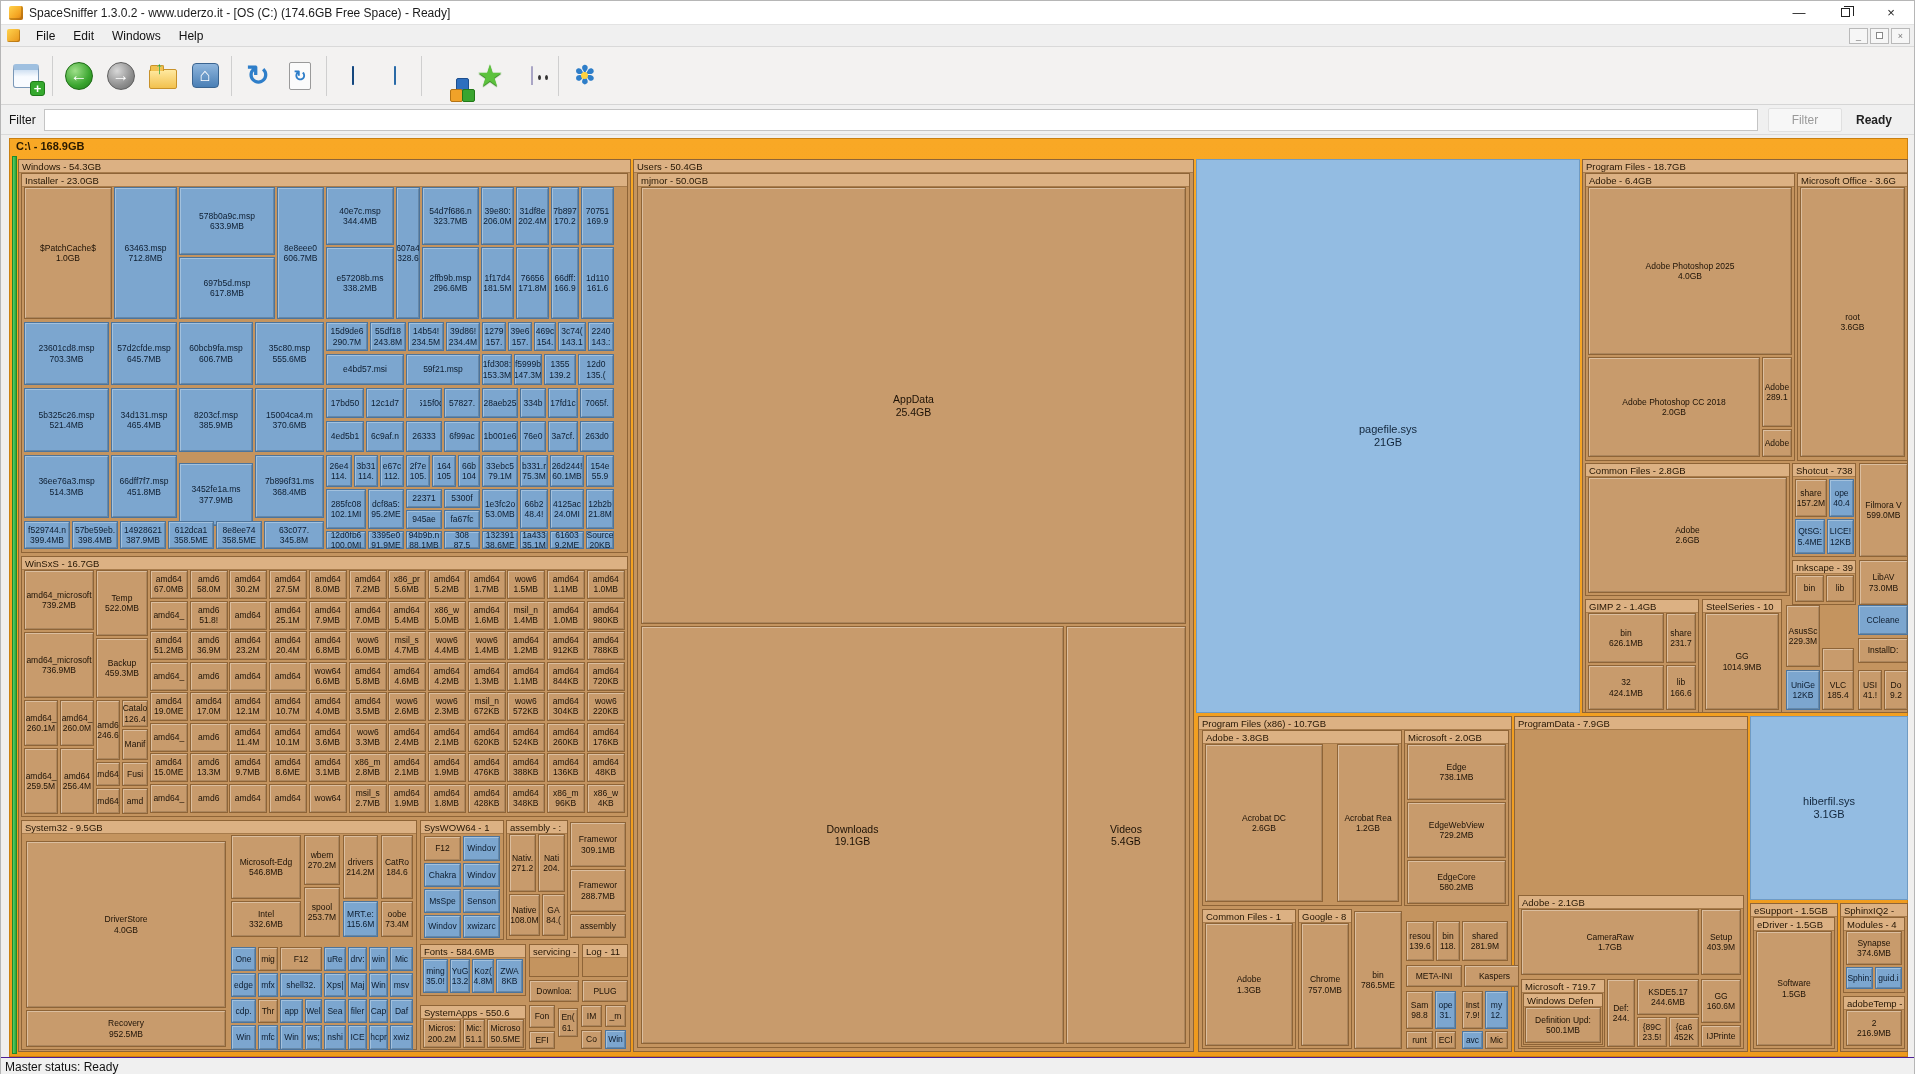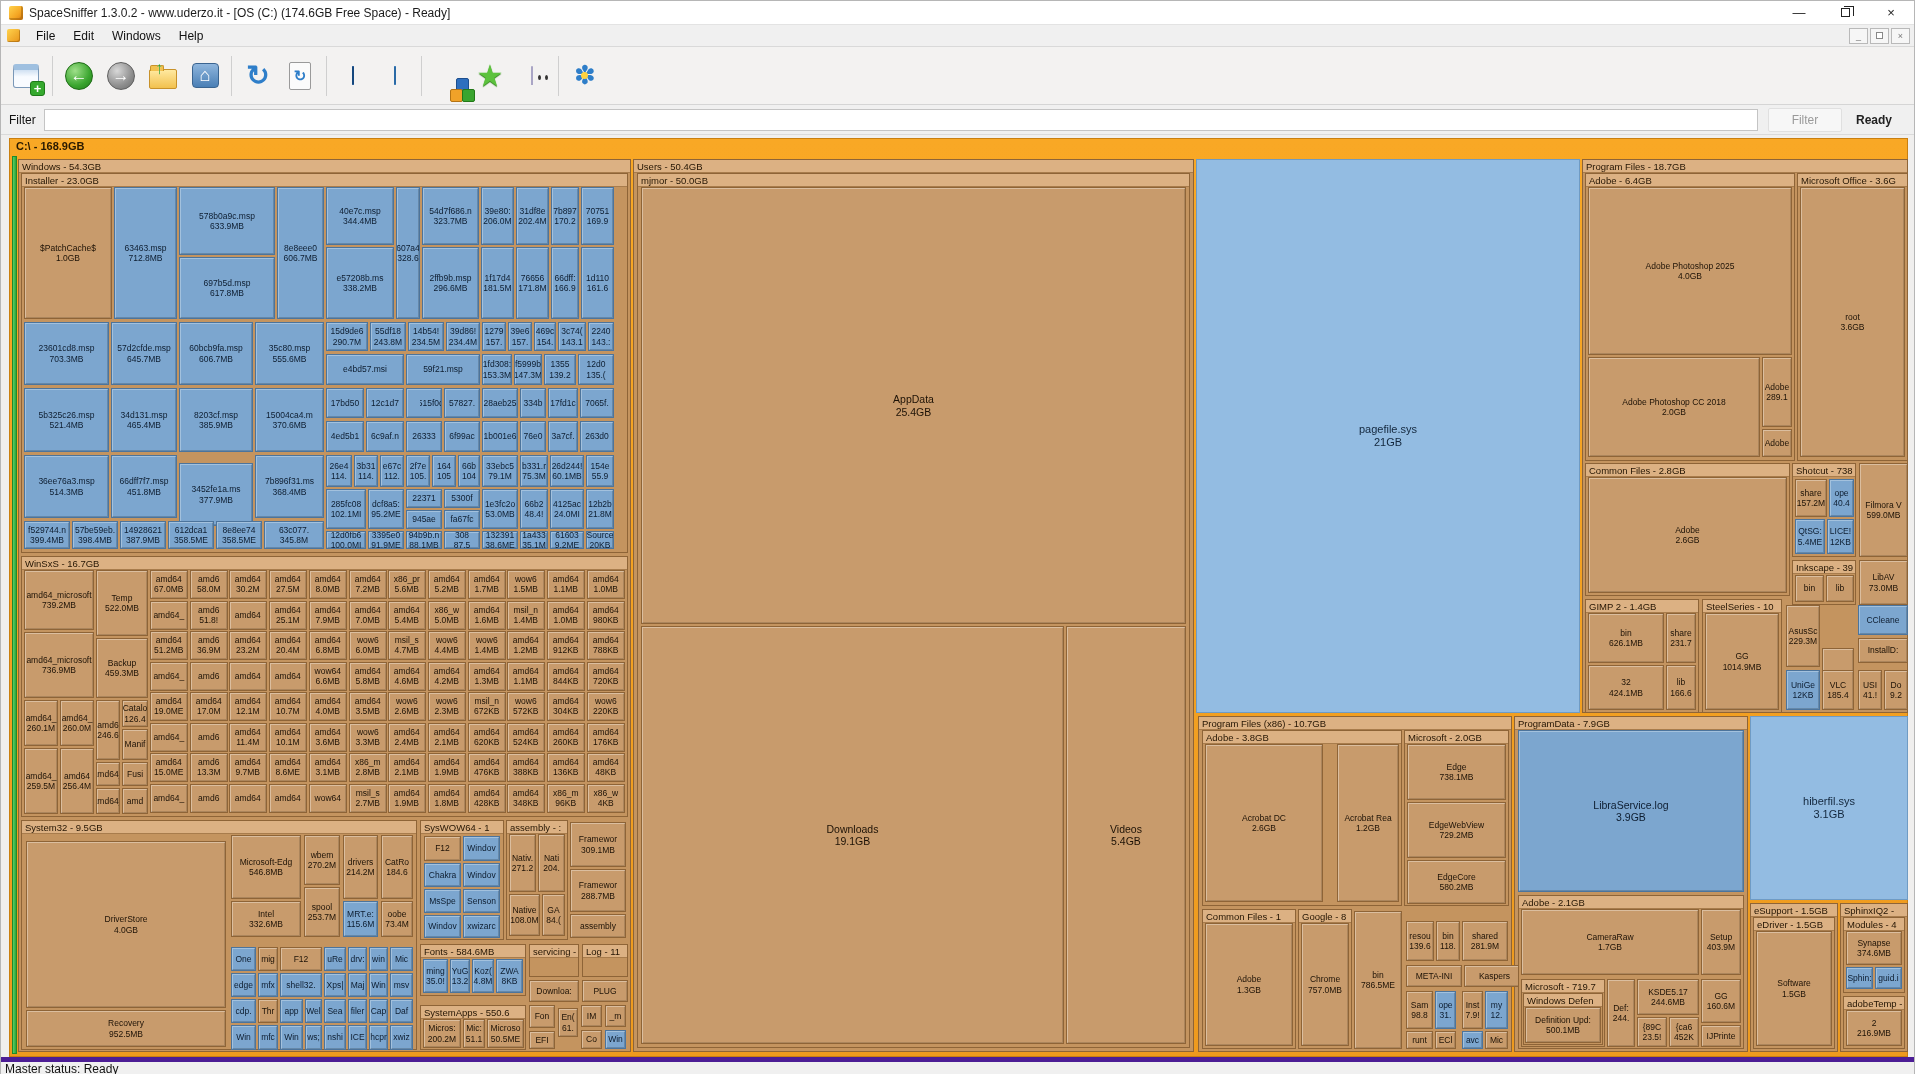--- a/index.html
+++ b/index.html
@@ -94,21 +94,21 @@
     box-shadow:inset 1px 1px 0 rgba(255,255,255,.3), inset -1px -1px 0 rgba(0,0,0,.18); }
   .blk.F { background:#93bce2; border:1px solid #6f9bc4; }
   .lbl { width:100%; height:100%; display:flex; flex-direction:column; align-items:center; justify-content:center;
     text-align:center; font-size:8.5px; line-height:1.18; color:#1d1206; overflow:hidden; white-space:nowrap; }
   .blk.b .lbl { color:#0d1d30; }
   .blk.F .lbl { font-size:11px; color:#13273d; }
   .blk.big .lbl { font-size:10.5px; }
 
   
   .statusbar { position:absolute; left:0; top:1056px; width:100%; height:18px; background:#f0f0f0;
-    border-top:5px solid #4c1d95; display:flex; align-items:center; }
+    border-top:1px solid #4c1d95; display:flex; align-items:center; }
   .status-text { font-size:12px; color:#111; padding-left:4px; }
 </style>
 </head>
 <body>
 
 <div id="app">
 
   <div class="titlebar">
     <div class="app-icon"></div>
     <div class="title-text">SpaceSniffer 1.3.0.2 - www.uderzo.it - [OS (C:) (174.6GB Free Space) - Ready]</div>
@@ -1609,26 +1609,20 @@
       <div class="blk b" style="left: 1452px; top: 892px; width: 21px; height: 18px;">
         <div class="lbl">
           <span>avc</span>
         </div>
       </div>
       <div class="blk t" style="left: 1475px; top: 892px; width: 23px; height: 18px;">
         <div class="lbl">
           <span>Mic</span>
         </div>
       </div>
-      <div class="blk b big" style="left: 1508px; top: 591px; width: 226px; height: 162px;">
-        <div class="lbl">
-          <span>LibraService.log</span>
-          <span>3.9GB</span>
-        </div>
-      </div>
       <div class="blk g" style="left: 1508px; top: 756px; width: 226px; height: 154px;">
         <div class="hdr">Adobe - 2.1GB</div>
       </div>
       <div class="blk t" style="left: 1511px; top: 770px; width: 178px; height: 66px;">
         <div class="lbl">
           <span>CameraRaw</span>
           <span>1.7GB</span>
         </div>
       </div>
       <div class="blk t" style="left: 1691px; top: 770px; width: 40px; height: 66px;">

